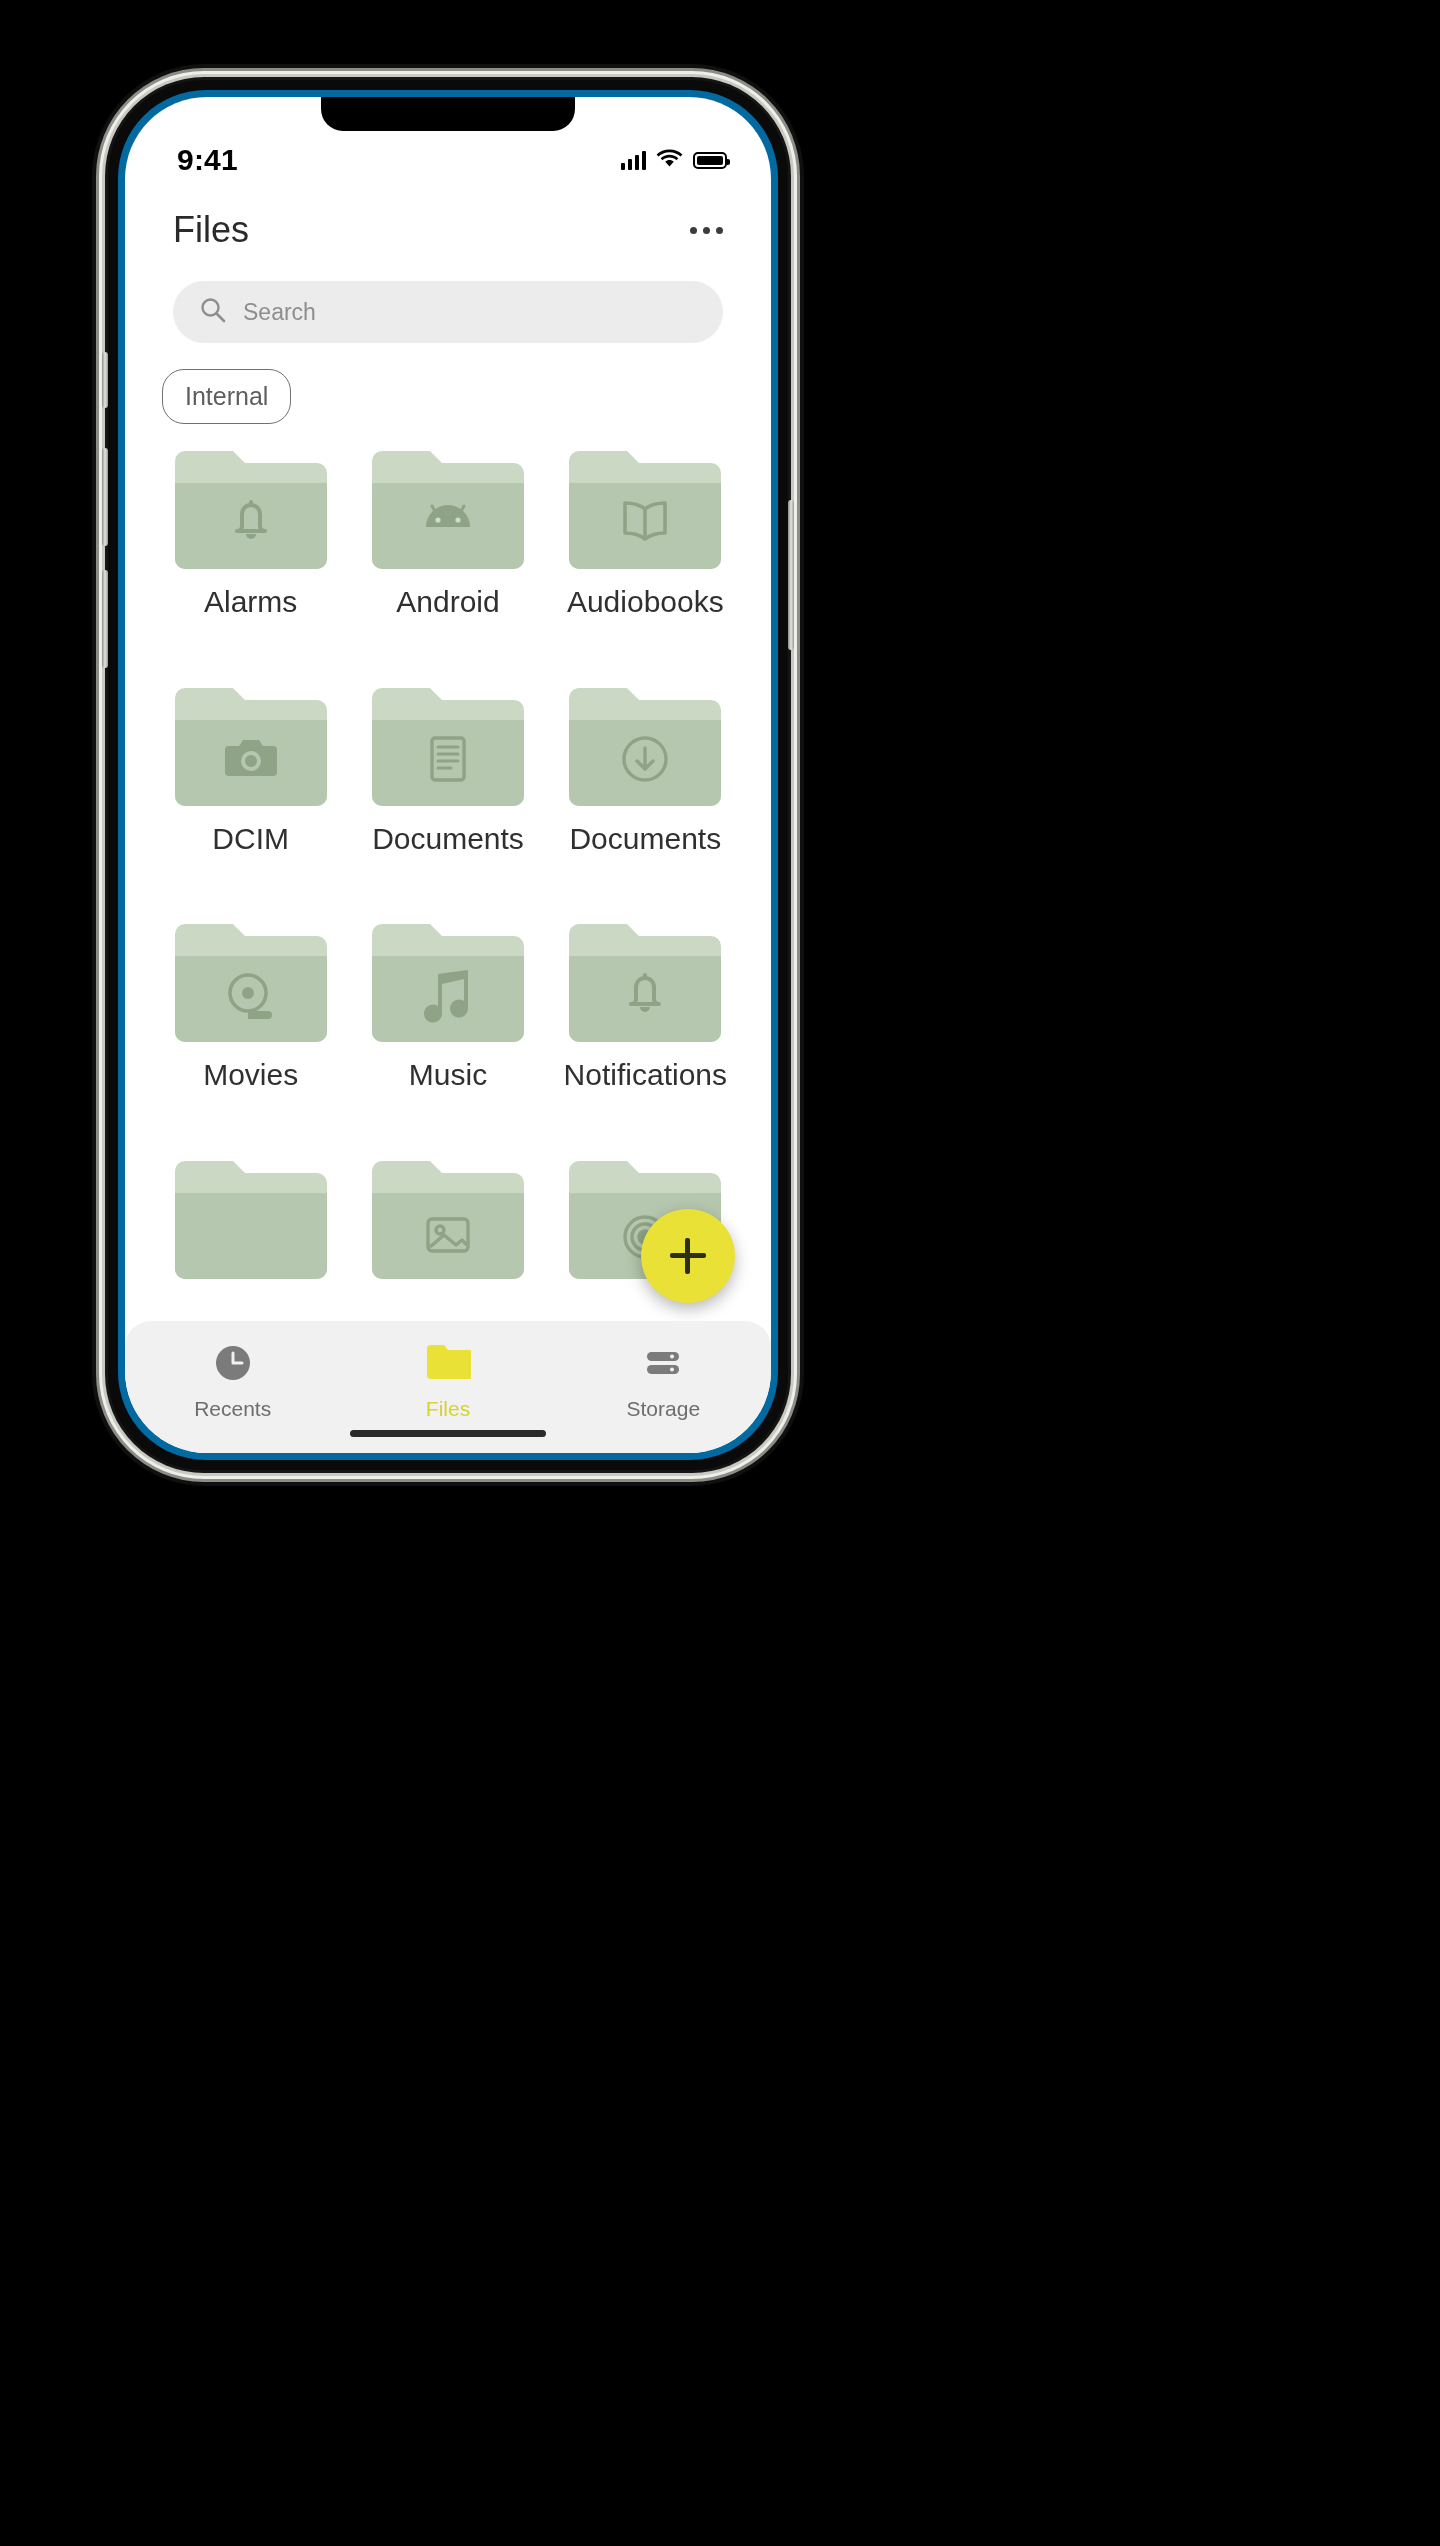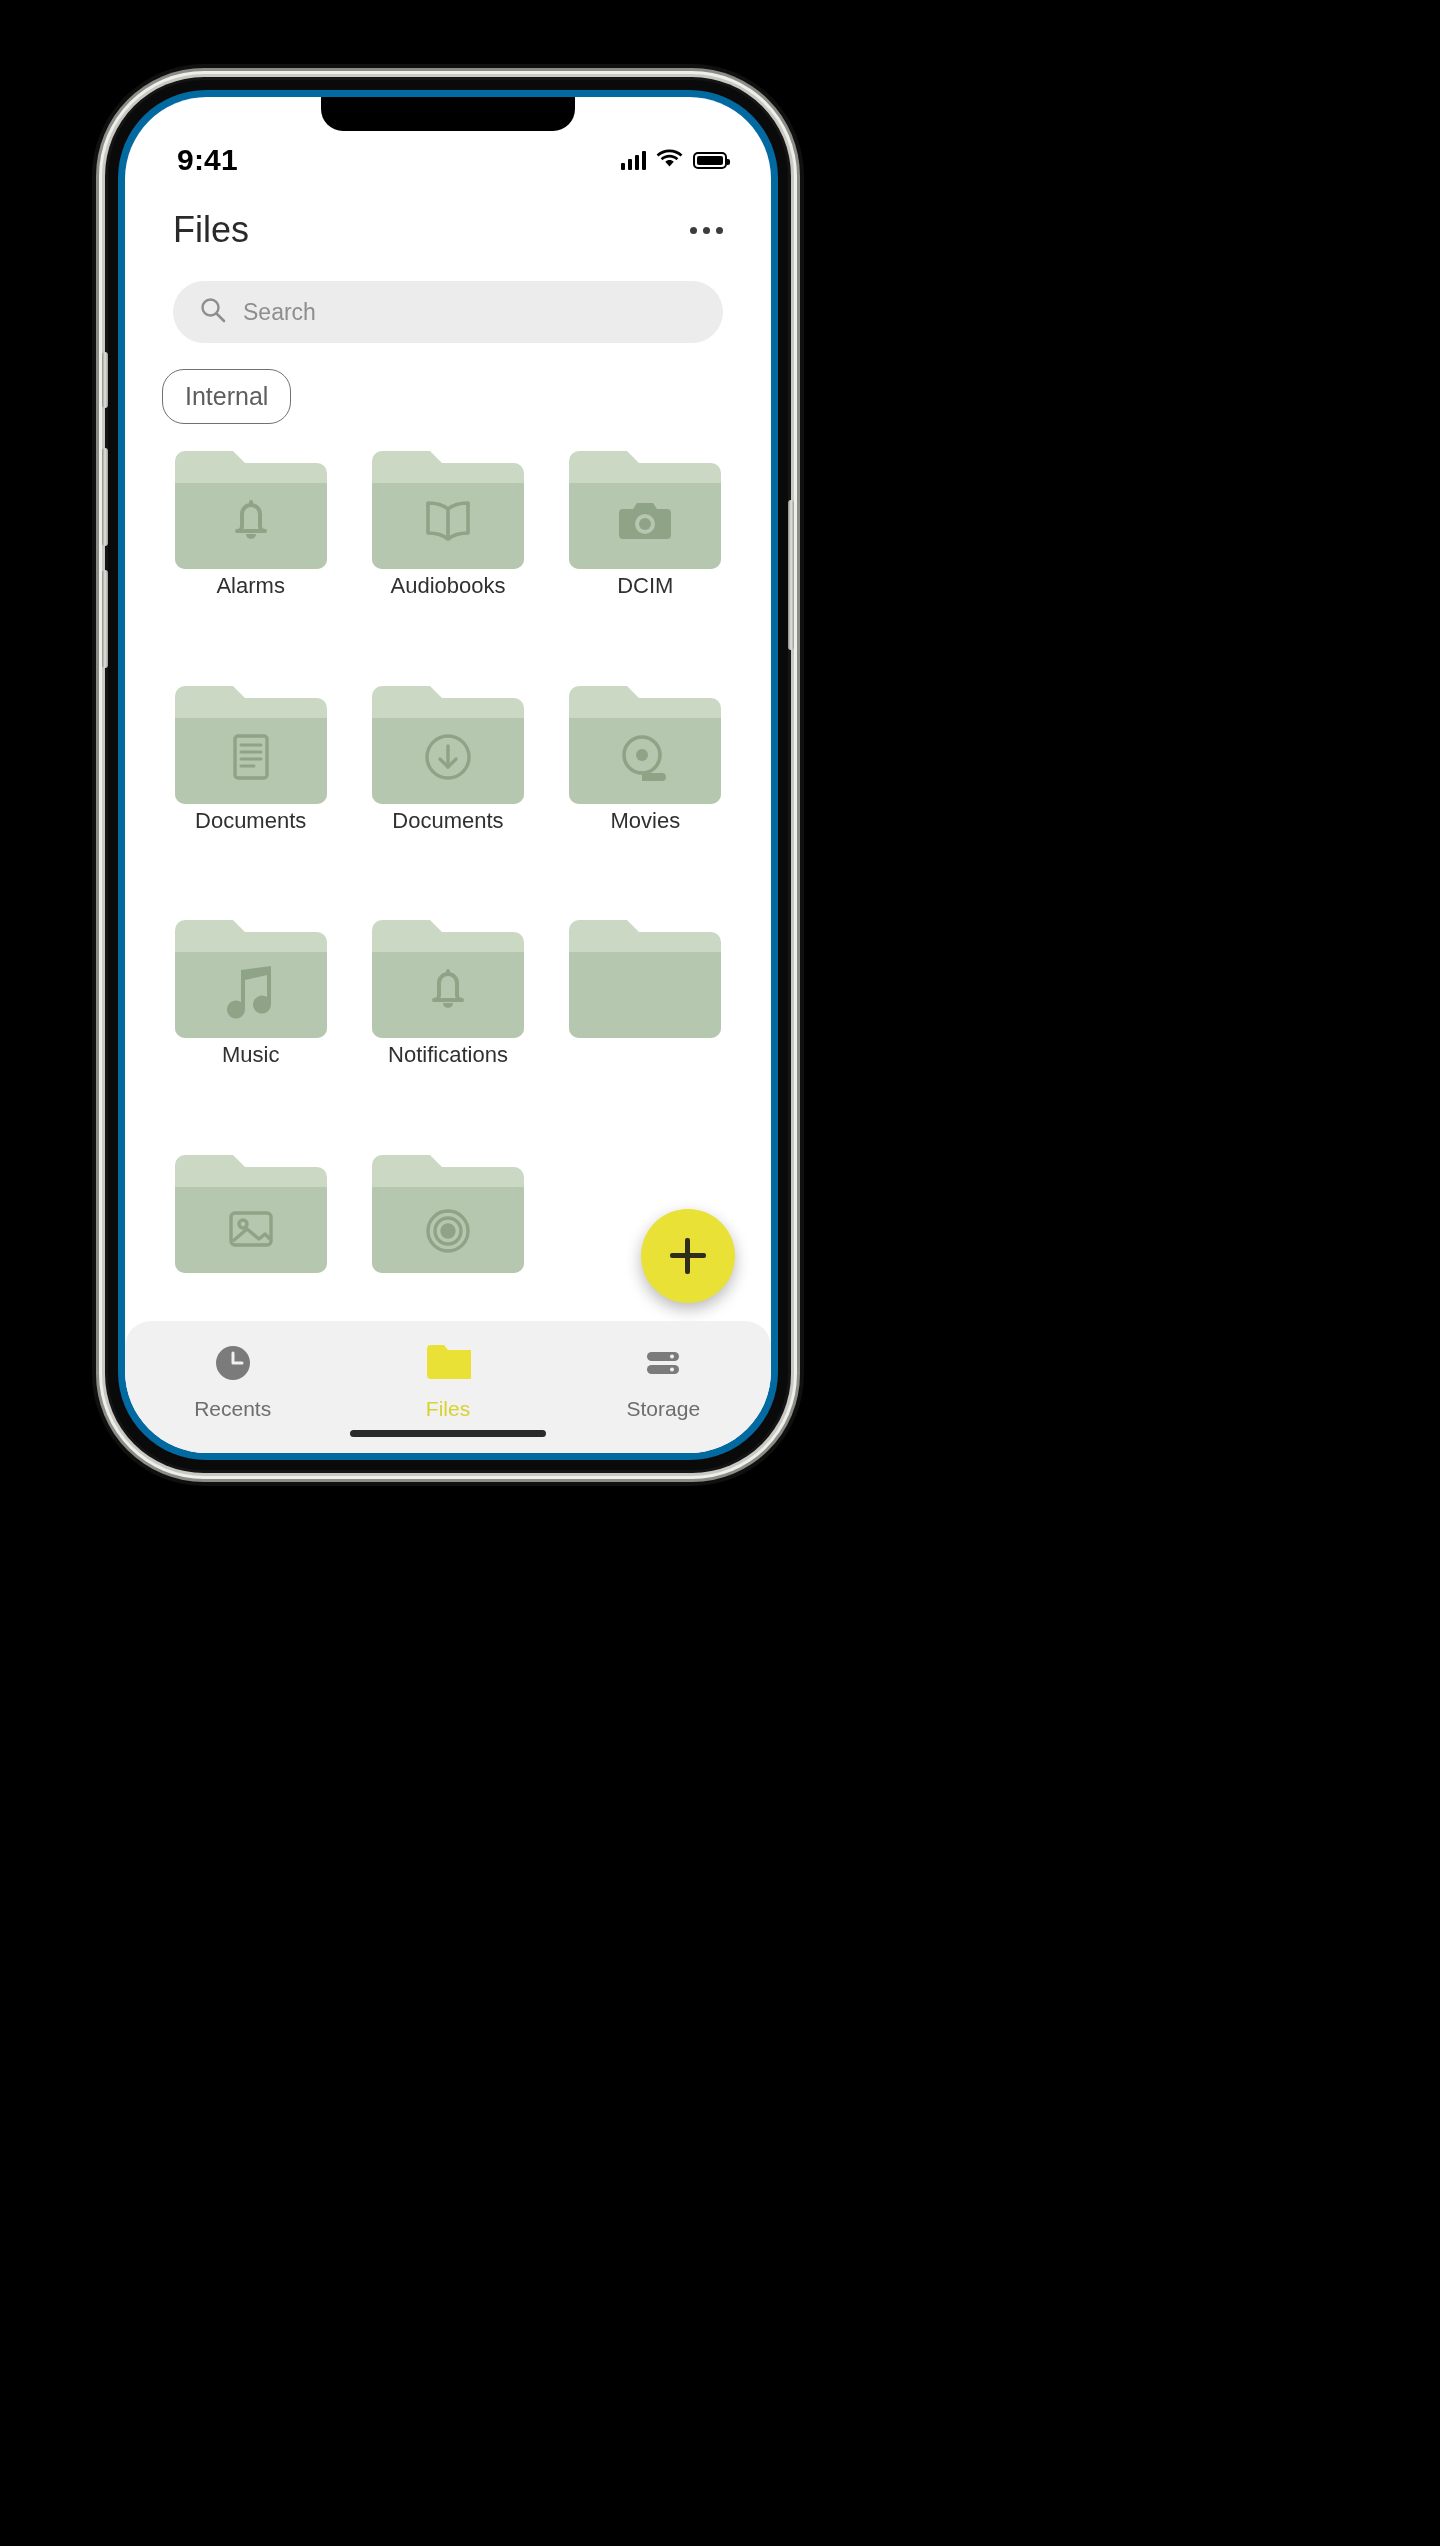--- a/index.html
+++ b/index.html
@@ -149,21 +149,21 @@
     column-gap: 22px; row-gap: 22px;
     overflow: hidden;
   }
   .cell { display: flex; flex-direction: column; align-items: center; cursor: pointer; }
   .folder {
     position: relative;
     width: 152px; height: 122px;
   }
   .folder svg { display: block; width: 152px; height: 122px; }
   .cell-label {
-    margin-top: 4px; font-size: 22px; color: #303030; text-align: center;
+    margin-top: 16px; font-size: 30px; color: #303030; text-align: center;
     white-space: nowrap;
   }
 
   
   .fab {
     position: absolute; right: 36px; bottom: 150px;
     width: 94px; height: 94px; border-radius: 50%;
     background: #e9e135;
     display: flex; align-items: center; justify-content: center;
     box-shadow: 0 6px 16px rgba(0,0,0,0.28);
@@ -271,20 +271,36 @@
                 <g fill="none" stroke="#8fa387" stroke-width="4" stroke-linecap="round" stroke-linejoin="round">
                   <path d="M62 84h28c-3 0-5-2-5-5V67a9 9 0 0 0-18 0v12c0 3-2 5-5 5z"></path>
                   <path d="M76 58v-3"></path>
                 </g>
                 <path d="M71 87a5 5 0 0 0 10 0z" fill="#8fa387"></path>
               </svg>
             </div>
             <div class="cell-label">Alarms</div>
           </div>
 
+          <div class="cell">
+            <div class="folder">
+              <svg viewBox="0 0 152 122">
+                <path d="M0 14a10 10 0 0 1 10-10h48l12 12h72a10 10 0 0 1 10 10v86a10 10 0 0 1-10 10H10A10 10 0 0 1 0 112z" fill="#cbd8c4"></path>
+                <path d="M0 36h152v76a10 10 0 0 1-10 10H10A10 10 0 0 1 0 112z" fill="#b5c7ae"></path>
+                <g>
+                  <path d="M54 80a22 22 0 0 1 44 0z" fill="#8fa387"></path>
+                  <line x1="60" y1="59" x2="65" y2="68" stroke="#8fa387" stroke-width="3" stroke-linecap="round"></line>
+                  <line x1="92" y1="59" x2="87" y2="68" stroke="#8fa387" stroke-width="3" stroke-linecap="round"></line>
+                  <circle cx="66" cy="73" r="2.6" fill="#cfdcc9"></circle>
+                  <circle cx="86" cy="73" r="2.6" fill="#cfdcc9"></circle>
+                </g>
+              </svg>
+            </div>
+            <div class="cell-label">Android</div>
+          </div>
 
           <div class="cell">
             <div class="folder">
               <svg viewBox="0 0 152 122">
                 <path d="M0 14a10 10 0 0 1 10-10h48l12 12h72a10 10 0 0 1 10 10v86a10 10 0 0 1-10 10H10A10 10 0 0 1 0 112z" fill="#cbd8c4"></path>
                 <path d="M0 36h152v76a10 10 0 0 1-10 10H10A10 10 0 0 1 0 112z" fill="#b5c7ae"></path>
                 <g fill="none" stroke="#8fa387" stroke-width="3.6" stroke-linejoin="round">
                   <path d="M76 62c-5-4-12-6-20-6v30c8 0 15 2 20 6 5-4 12-6 20-6V56c-8 0-15 2-20 6z"></path>
                   <line x1="76" y1="62" x2="76" y2="92"></line>
                 </g>

